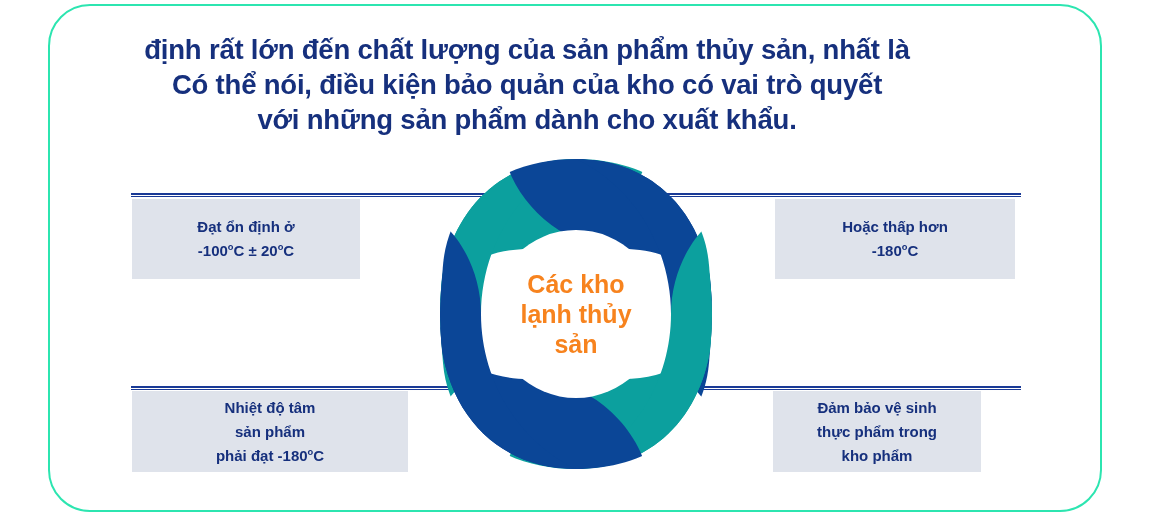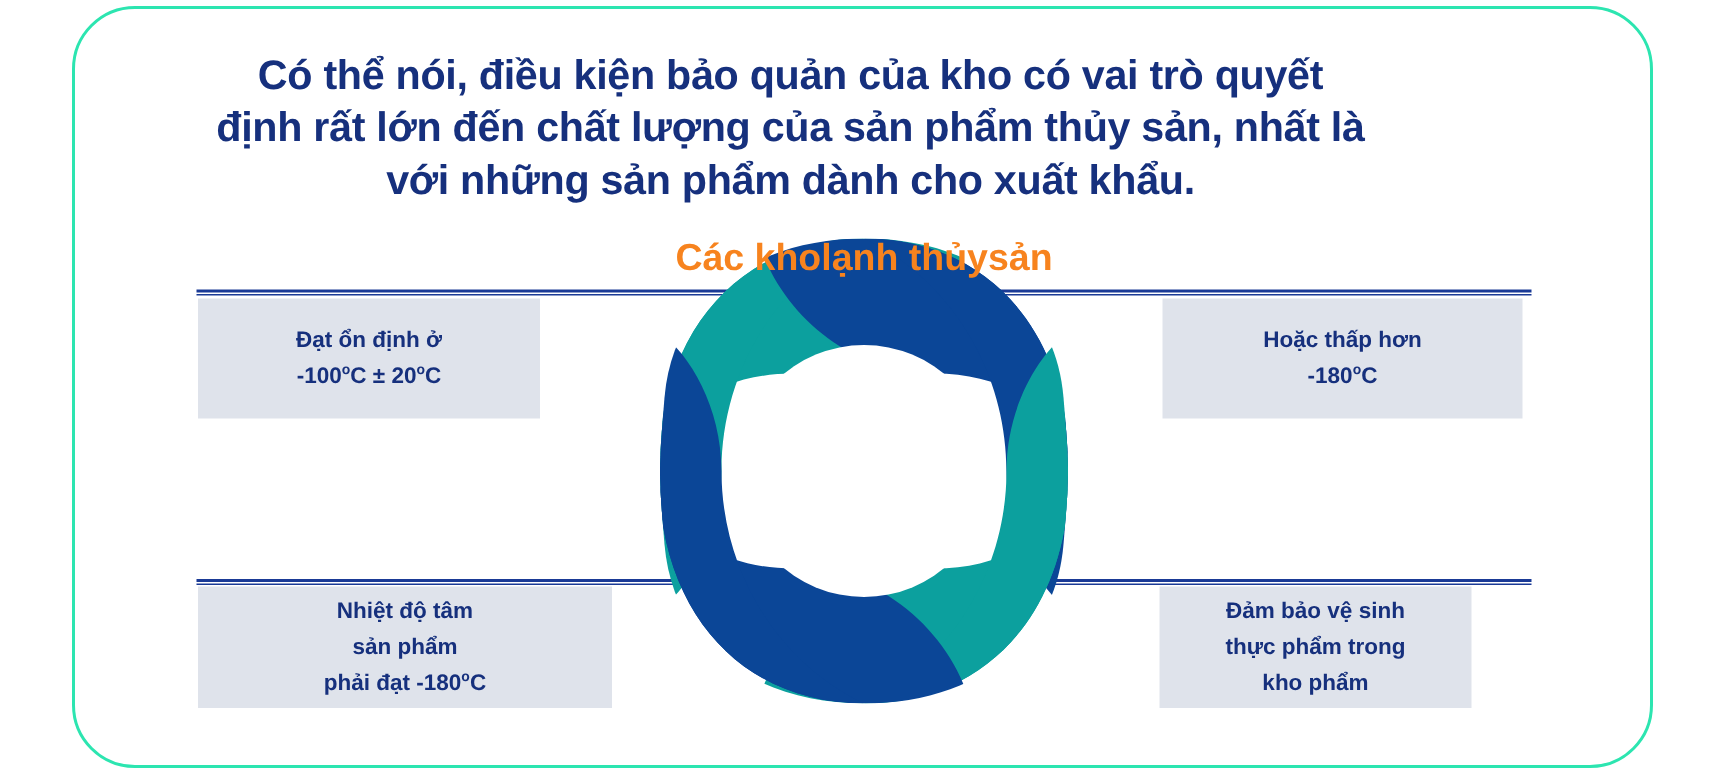--- a/index.html
+++ b/index.html
@@ -96,41 +96,41 @@
   }
   #logo svg { display: block; width: 100%; height: 100%; }
 
   #logo-label {
     position: absolute;
     left: 0;
     top: 0;
     width: 278px;
     height: 314px;
     display: flex;
-    flex-direction: row;
+    flex-direction: column;
     justify-content: center;
     color: #f7831e;
     font-size: 25px;
     font-weight: bold;
     line-height: 30px;
     text-align: center;
     pointer-events: none;
   }
   #logo-label .ln { display: block; white-space: nowrap; }
 </style>
 </head>
 <body>
 
 <div id="stage">
 
   <div id="card"></div>
 
   <div id="headline">
+    <span class="ln">định rất lớn đến chất lượng của sản phẩm thủy sản, nhất là</span>
     <span class="ln">Có thể nói, điều kiện bảo quản của kho có vai trò quyết</span>
-    <span class="ln">định rất lớn đến chất lượng của sản phẩm thủy sản, nhất là</span>
     <span class="ln">với những sản phẩm dành cho xuất khẩu.</span>
   </div>
 
   <div class="rule" id="rule-top"></div>
   <div class="rule" id="rule-bottom"></div>
 
   <div class="box" id="box-tl">
     <span class="ln">Đạt ổn định ở</span>
     <span class="ln"><span>-100</span><sup>o</sup><span>C ± 20</span><sup>o</sup><span>C</span></span>
   </div>

